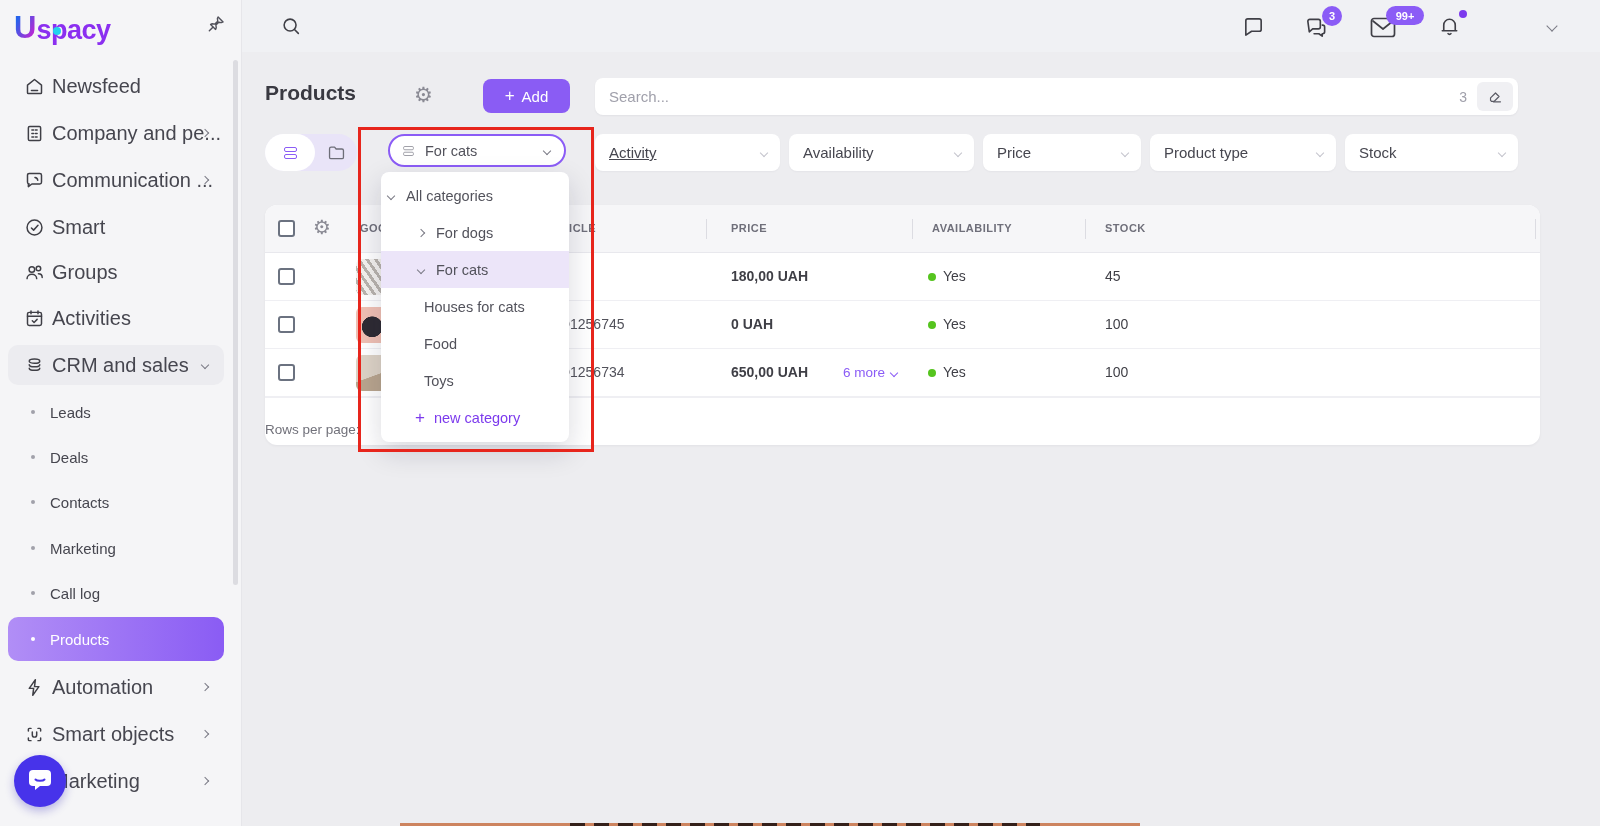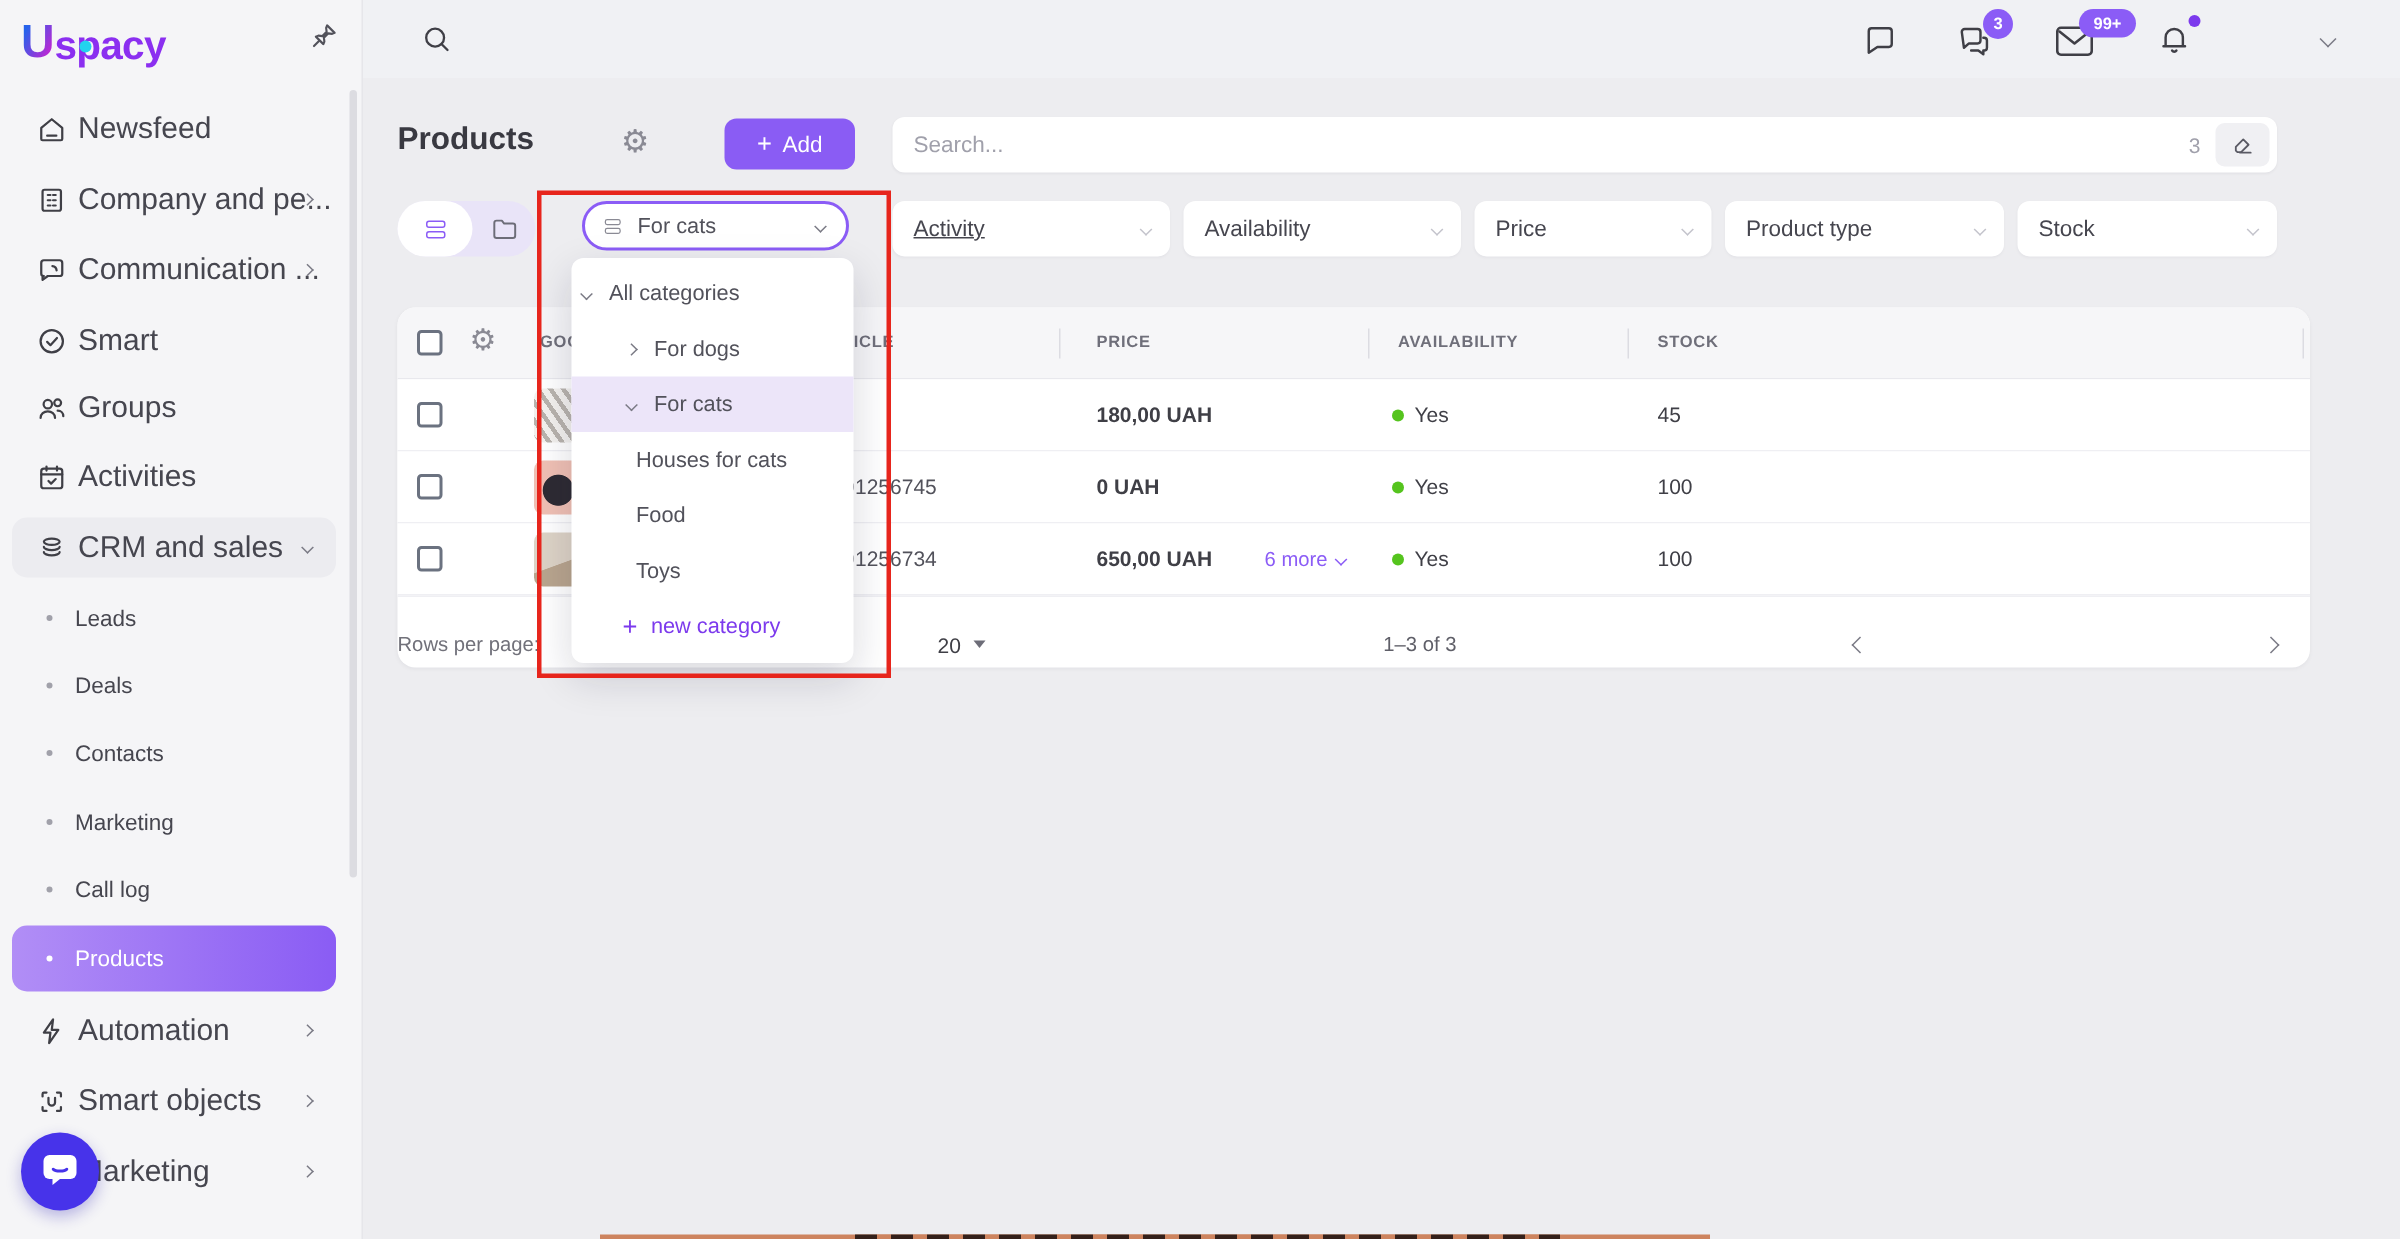--- a/index.html
+++ b/index.html
@@ -80,21 +80,21 @@
   .cell.article { color:#52525b; }
   .cell.price { font-weight:700; }
   .more-link { position:absolute; left:578px; top:16px; font-size:13.5px; color:#8b5cf6; display:flex; align-items:center; gap:6px; cursor:pointer; }
   .more-link .chev { border-color:#8b5cf6; }
   .dot { position:absolute; left:663px; top:20px; width:8px; height:8px; border-radius:50%; background:#55c41e; }
   .avail-txt { left:678px; }
   .thumb { position:absolute; left:91px; top:6px; width:36px; height:36px; border-radius:6px; }
   .thumb.t1 { background:repeating-linear-gradient(55deg,#b9b4ae 0 3px,#f3f1ee 3px 7px); }
   .thumb.t2 { background:radial-gradient(circle at 45% 55%, #2e2b33 0 36%, #f0c0b4 38%); }
   .thumb.t3 { background:linear-gradient(160deg,#ddd3c6 0 55%,#b9a58e 56%); }
-  #pagination { position:absolute; left:0; top:192px; width:1275px; height:64px; display:flex; align-items:center; justify-content:space-between; gap:26px; padding-right:22px; border-top:1px solid #efeff3; }
+  #pagination { position:absolute; left:0; top:192px; width:1275px; height:64px; display:flex; align-items:center; justify-content:flex-start; gap:26px; padding-right:22px; border-top:1px solid #efeff3; }
   #pagination .plabel { font-size:13.5px; color:#71717a; }
   #rpp { display:flex; align-items:center; gap:8px; font-size:14px; color:#3f3f46; cursor:pointer; }
   #rpp .caret { width:0; height:0; border-left:4.5px solid transparent; border-right:4.5px solid transparent; border-top:5.5px solid #6d6d78; }
   .pg-nav { color:#c8c8cf; cursor:default; }
 
   
   #red-box { position:absolute; left:358px; top:127px; width:236px; height:325px; border:3px solid #e7251c; z-index:8; pointer-events:none; }
   #bottom-strip { position:absolute; left:400px; bottom:0; width:740px; height:3px; background:#cd845f; z-index:9; }
   #bottom-strip .dashes { position:absolute; left:170px; top:0; width:470px; height:3px;
      background:repeating-linear-gradient(90deg,#34201a 0 15px,#cd845f 15px 24px); }

